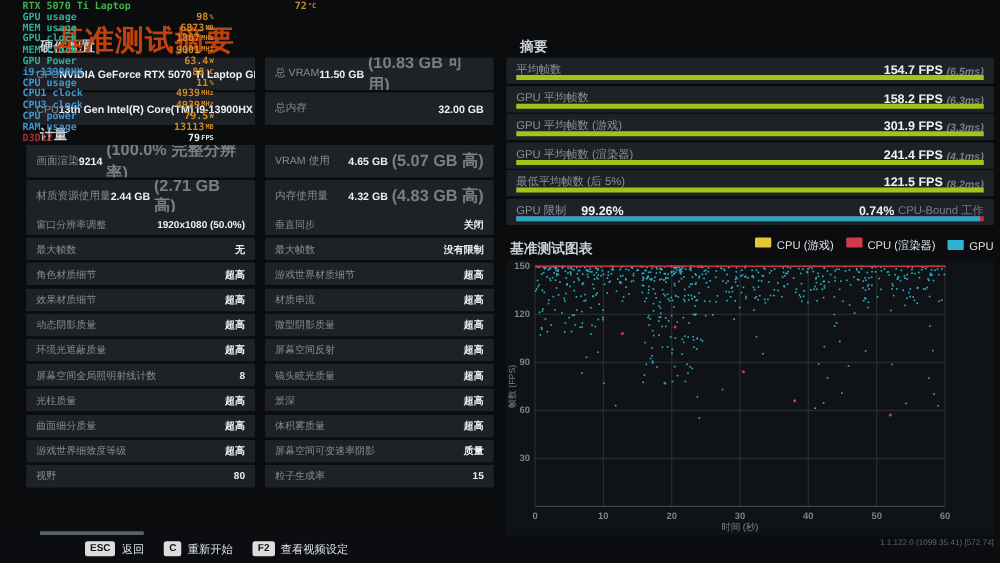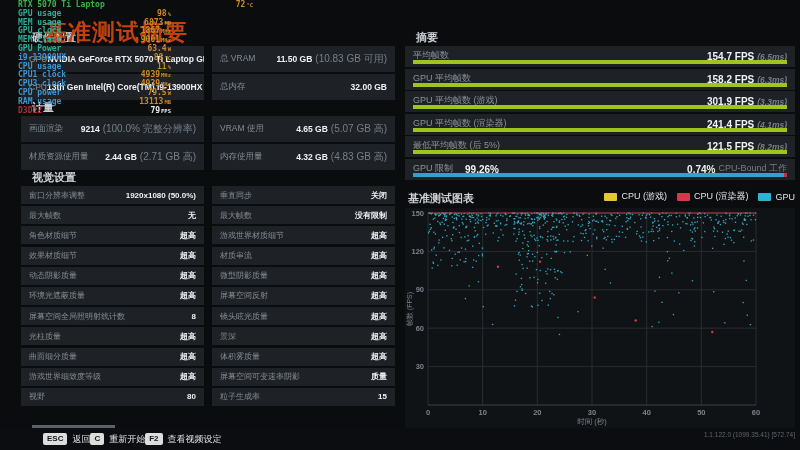--- a/index.html
+++ b/index.html
@@ -23,45 +23,45 @@
   #right-col{position:absolute;left:405px;top:30px;width:390px;z-index:5;}
   .sec-title{font-size:11px;font-weight:bold;color:#ccd1d6;height:12px;margin:0 0 4px 11px;}
   .mt8{margin-top:0;}
   
   .kv-grid{display:grid;grid-auto-flow:column;column-gap:8px;grid-template-columns:183px 183px;}
   .g2{grid-template-rows:repeat(2,26px);row-gap:2px;}
   .g11{grid-template-rows:repeat(11,18px);row-gap:2.2px;}
   .kv{background:#1e2227;display:flex;align-items:center;padding:0 8px;overflow:hidden;}
   .kv .k{color:#848c93;font-size:8px;white-space:nowrap;}
   .kv .v{margin-left:auto;color:#eef1f3;font-weight:bold;font-size:8px;white-space:nowrap;}
-  .kv .sub{color:#777f87;font-weight:normal;font-size:10px;margin-left:3px;}
+  .kv .sub{color:#777f87;font-weight:bold;font-size:13px;margin-left:3px;}
   .row-lg .k{font-size:8.5px;} .row-lg .v{font-size:8.5px;}
   
   #summary-rows .sum-row{position:relative;height:21px;background:#1e2227;margin-bottom:1.5px;}
   .sum-row .line{display:flex;align-items:flex-end;padding:3px 8px 0;}
   .sum-row .k{color:#8a9298;font-size:9px;white-space:nowrap;}
   .sum-row .v{margin-left:auto;color:#f0f3f5;font-weight:bold;font-size:10px;white-space:nowrap;}
   .sum-row .sub{color:#767e86;font-weight:bold;font-size:8.5px;margin-left:3px;font-style:italic;}
   .sum-row .vi{color:#f0f3f5;font-weight:bold;font-size:10px;margin-left:12px;}
   .sum-row .rlab{color:#767e86;font-size:9px;margin-left:3px;}
   .sum-row .bar{position:absolute;left:8px;right:8px;bottom:3px;height:4px;background:#0e1206;}
   .sum-row .bar.cyan-track{background:#c23040;}
   .sum-row .fill{height:100%;background:#9fc41a;}
   .sum-row .fill.cyan{background:#2ba6c6;}
   
   #chart-block{margin-top:10px;position:relative;}
   #chart-head{display:flex;align-items:center;height:14px;}
   #chart-legend{margin-left:auto;display:flex;align-items:center;gap:10px;}
-  .leg-item{display:flex;align-items:center;gap:4px;}
+  .leg-item{display:flex;align-items:flex-start;gap:4px;}
   .leg-sw{width:13px;height:8px;border-radius:1px;}
   .leg-tx{color:#dfe3e6;font-size:9px;white-space:nowrap;}
   #chart-wrap{margin-top:4px;background:#101316;}
   
   #footer{position:absolute;left:0;right:0;bottom:0;height:22px;background:#0b0d10;z-index:15;
-      display:flex;align-items:center;padding-left:43px;}
+      display:flex;align-items:center;padding-left:68px;gap:16px;}
   .keyhint{display:flex;align-items:center;}
   .keycap{background:#dcdddd;color:#141619;font-size:8px;font-weight:bold;padding:1px 4px;
       border-radius:2px;line-height:10px;}
   .keylabel{color:#dfe3e6;font-size:9px;margin-left:5px;white-space:nowrap;}
   #version{position:absolute;right:5px;bottom:12px;font-size:6.5px;color:#5f666d;z-index:16;}
   #settings-scrollbar{position:absolute;left:32px;top:425px;width:83px;height:3px;background:#5a6167;z-index:6;}
 </style>
 </head>
 <body>
 
@@ -174,21 +174,20 @@
         <span class="v">4.65 GB</span>
         <span class="sub">(5.07 GB 高)</span>
       </div>
       <div class="kv">
         <span class="k">内存使用量</span>
         <span class="v">4.32 GB</span>
         <span class="sub">(4.83 GB 高)</span>
       </div>
     </div>
 
-  <div class="sec-title mt8">视觉设置</div>
   <div class="kv-grid g11" id="visual-grid">
       <div class="kv">
         <span class="k">窗口分辨率调整</span>
         <span class="v">1920x1080 (50.0%)</span>
       </div>
       <div class="kv">
         <span class="k">最大帧数</span>
         <span class="v">无</span>
       </div>
       <div class="kv">

